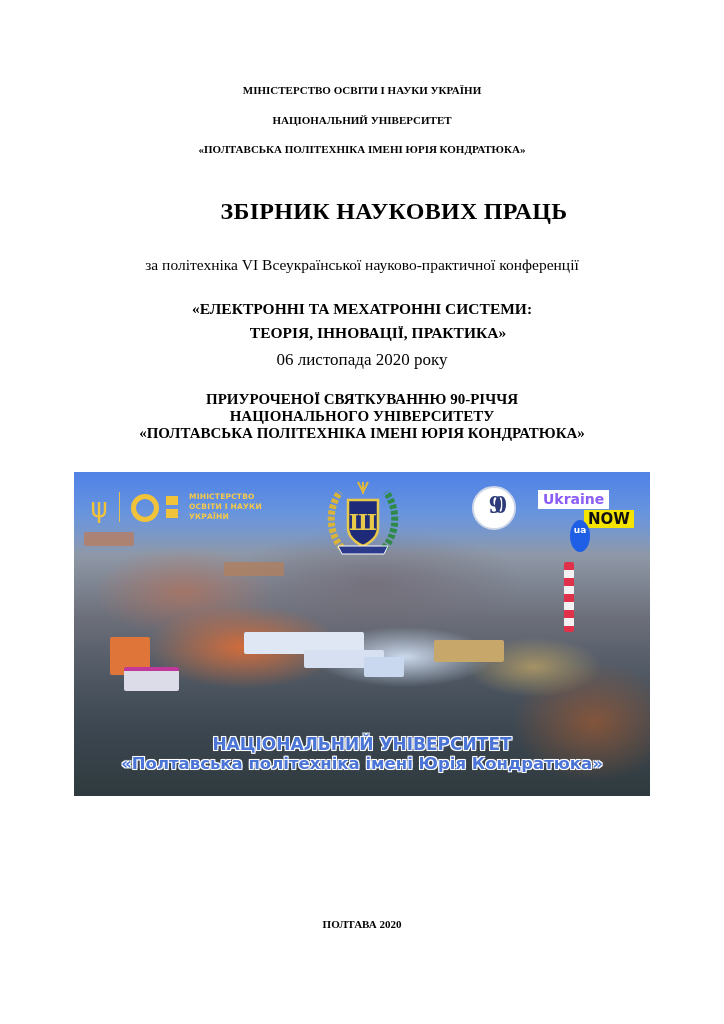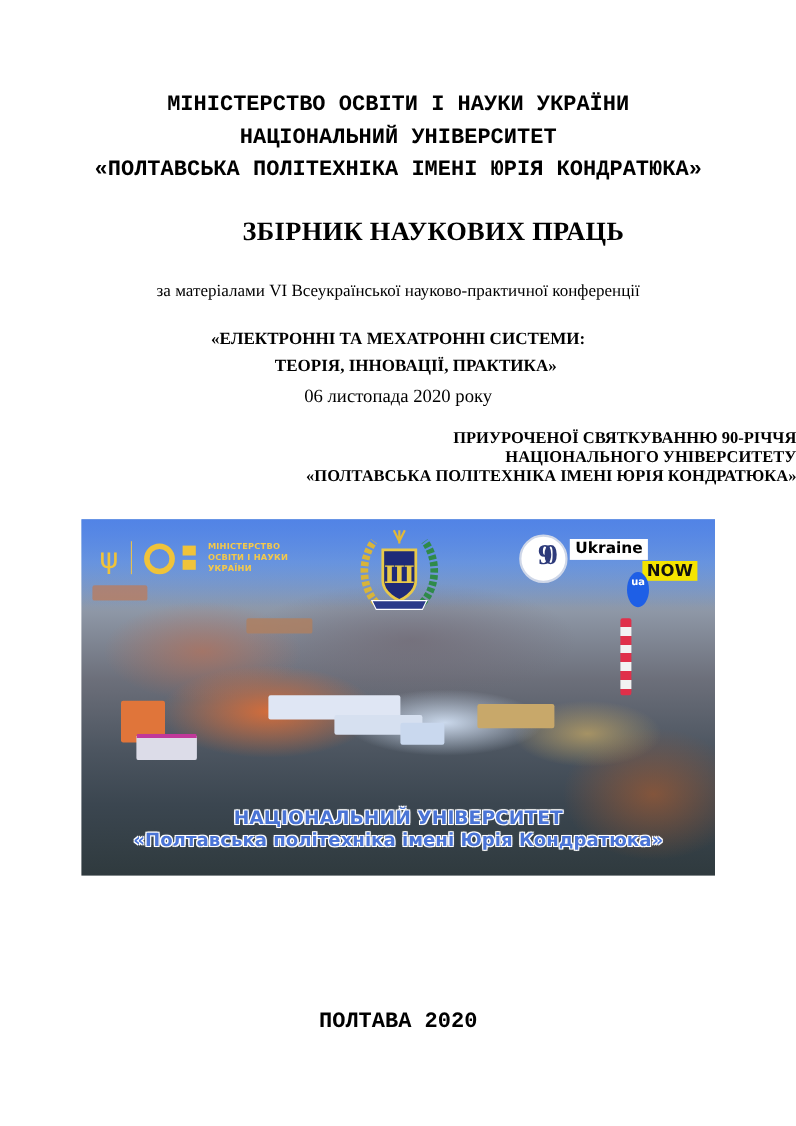--- a/index.html
+++ b/index.html
@@ -1,25 +1,25 @@
 <!DOCTYPE html>
 <html><head>
 <meta charset="utf-8">
 <style>
   html, body { margin: 0; padding: 0; background: #ffffff; }
   body { width: 724px; height: 1024px; position: relative; overflow: hidden;
          font-family: "Liberation Serif", "DejaVu Serif", serif; color: #000; }
   .line { position: absolute; left: 0; width: 724px; text-align: center; white-space: nowrap; }
   .b { font-weight: bold; }
-  .hdr { font-size: 20px; font-family: Liberation Mono, monospace; }
+  .hdr { font-size: 11px; }
   .title { font-size: 24px; font-weight: bold; letter-spacing: 0.3px; padding-left: 32px; }
   .sub { font-size: 15.5px; }
   .conf { font-size: 15.5px; font-weight: bold; }
   .date { font-size: 17px; }
-  .ann { font-size: 15px; font-weight: bold; line-height: 17px; text-align: right; }
+  .ann { font-size: 15px; font-weight: bold; line-height: 17px; }
 
   .banner { position: absolute; left: 74px; top: 472px; width: 576px; height: 324px; overflow: hidden;
             background:
               radial-gradient(ellipse 140px 60px at 170px 175px, rgba(230,110,50,0.85), rgba(230,110,50,0) 70%),
               radial-gradient(ellipse 120px 40px at 330px 185px, rgba(215,230,250,0.9), rgba(215,230,250,0) 75%),
               radial-gradient(ellipse 90px 40px at 460px 195px, rgba(200,170,100,0.7), rgba(200,170,100,0) 75%),
               radial-gradient(ellipse 110px 80px at 520px 250px, rgba(160,90,50,0.7), rgba(160,90,50,0) 75%),
               radial-gradient(ellipse 120px 60px at 110px 120px, rgba(190,110,80,0.6), rgba(190,110,80,0) 75%),
               radial-gradient(ellipse 200px 70px at 300px 110px, rgba(110,100,110,0.6), rgba(110,100,110,0) 75%),
               linear-gradient(180deg, #6c9ae0 0%, #7da4d8 12%, #8e97a6 26%, #6c6f7a 45%, #4c5560 65%, #3b4650 80%, #2f3a3e 100%); }
@@ -33,21 +33,21 @@
   .mon-b1 { position: absolute; left: 35px; top: 2px; width: 12px; height: 9px; background: #f0c33a; }
   .mon-b2 { position: absolute; left: 35px; top: 15px; width: 12px; height: 9px; background: #f0c33a; }
   .mon-text { position: absolute; left: 115px; top: 20px; color: #f5c94a; font-family: "DejaVu Sans", sans-serif;
               font-size: 7.5px; font-weight: bold; line-height: 10px; letter-spacing: 0.2px; }
 
   .crest { position: absolute; left: 248px; top: 6px; width: 82px; height: 82px; }
   .ninety { position: absolute; left: 398px; top: 14px; width: 44px; height: 44px; border-radius: 50%;
             background: #ffffff; border: 2px solid #cfd7e8; box-sizing: border-box; }
   .ninety span { position: absolute; left: 0; top: 2px; width: 100%; text-align: center; color: #2d3a7a;
                  font-family: Liberation Serif, serif; font-weight: bold; font-size: 26px; letter-spacing: -8px; }
-  .unow-ukraine { position: absolute; left: 444px; top: 18px; background: #ffffff; color: #000000;
+  .unow-ukraine { position: absolute; left: 464px; top: 18px; background: #ffffff; color: #8b5cf6;
                   font-family: "DejaVu Sans", sans-serif; font-weight: bold; font-size: 14px; padding: 1px 5px 2px 5px; }
   .unow-now { position: absolute; left: 510px; top: 38px; background: #f5e400; color: #111;
               font-family: "DejaVu Sans", sans-serif; font-weight: bold; font-size: 15px; padding: 0 4px; }
   .unow-ua { position: absolute; left: 496px; top: 48px; width: 20px; height: 32px; border-radius: 50%;
              background: #1e5fe6; color: #fff; font-family: "DejaVu Sans", sans-serif; font-weight: bold;
              font-size: 9px; line-height: 20px; text-align: center; }
 
   .bld { position: absolute; border-radius: 2px; filter: blur(0.6px); }
   .banner-cap { position: absolute; left: 0; width: 100%; text-align: center; color: #4a74d6;
                 font-family: "DejaVu Sans", sans-serif; font-weight: bold; white-space: nowrap;
@@ -57,21 +57,21 @@
 <body>
 
 <div>
 
   <div class="line b hdr" style="top:84px;">МІНІСТЕРСТВО ОСВІТИ І НАУКИ УКРАЇНИ</div>
   <div class="line b hdr" style="top:114px;">НАЦІОНАЛЬНИЙ УНІВЕРСИТЕТ</div>
   <div class="line b hdr" style="top:143px;">«ПОЛТАВСЬКА ПОЛІТЕХНІКА ІМЕНІ ЮРІЯ КОНДРАТЮКА»</div>
 
   <div class="line title" style="top:198px;">ЗБІРНИК НАУКОВИХ ПРАЦЬ</div>
 
-  <div class="line sub" style="top:256px;">за матеріалами VI Всеукраїнської науково-практичної конференції</div>
+  <div class="line sub" style="top:256px;">за політехніка VI Всеукраїнської науково-практичної конференції</div>
 
   <div class="line conf" style="top:300px;">«ЕЛЕКТРОННІ ТА МЕХАТРОННІ СИСТЕМИ:</div>
   <div class="line conf" style="top:324px;padding-left:16px;">ТЕОРІЯ, ІННОВАЦІЇ, ПРАКТИКА»</div>
   <div class="line date" style="top:350px;">06 листопада 2020 року</div>
 
   <div class="line ann" style="top:391px;">ПРИУРОЧЕНОЇ СВЯТКУВАННЮ 90-РІЧЧЯ</div>
   <div class="line ann" style="top:408px;">НАЦІОНАЛЬНОГО УНІВЕРСИТЕТУ</div>
   <div class="line ann" style="top:425px;">«ПОЛТАВСЬКА ПОЛІТЕХНІКА ІМЕНІ ЮРІЯ КОНДРАТЮКА»</div>
 
   <div class="banner">

